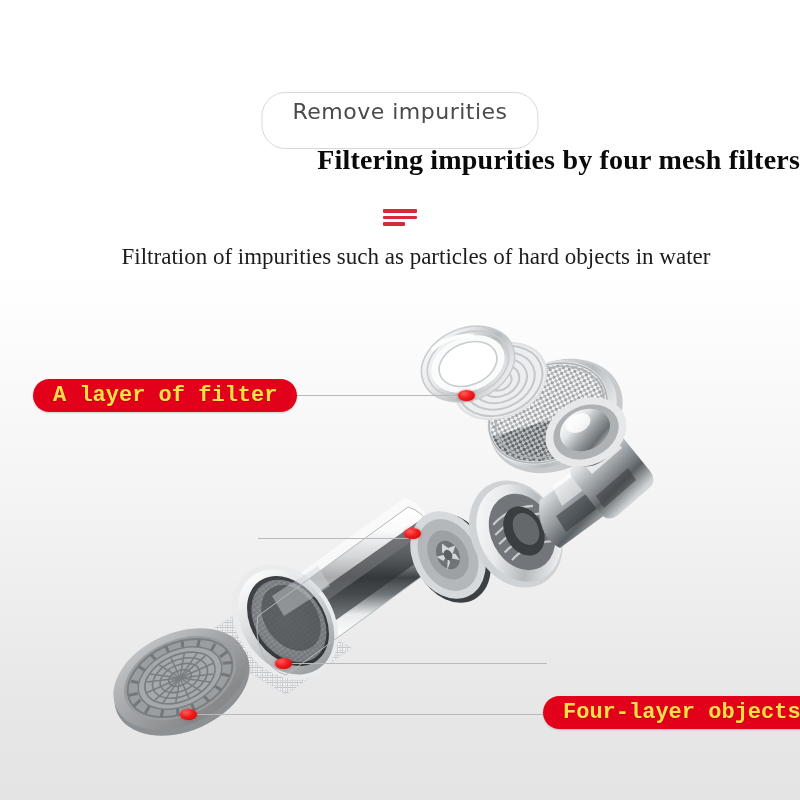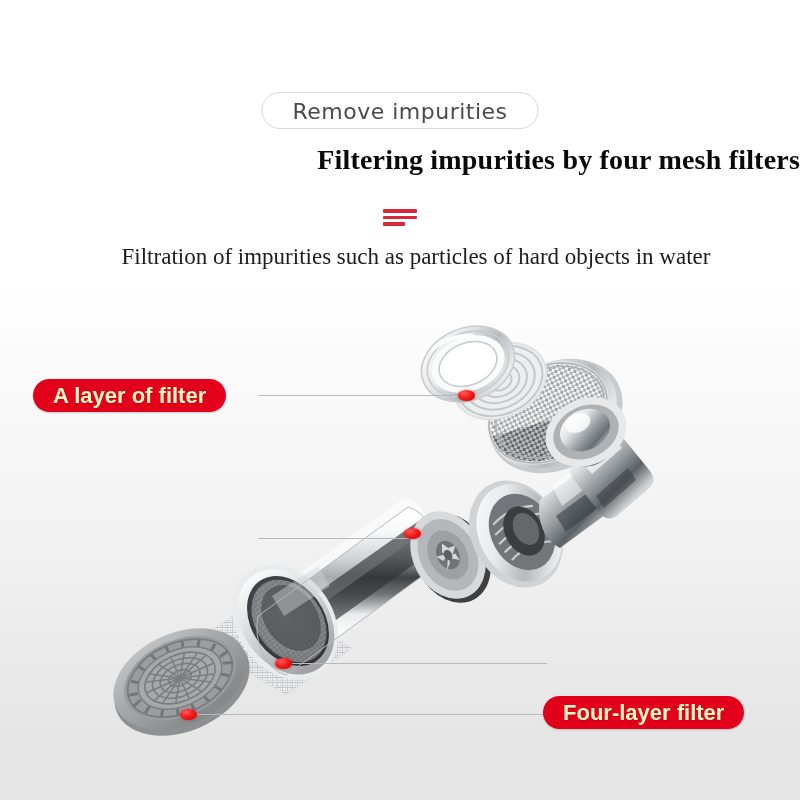--- a/index.html
+++ b/index.html
@@ -10,21 +10,21 @@
   }
   .stage{
     position:relative;width:800px;height:800px;
     background:linear-gradient(180deg,#ffffff 0%,#ffffff 34%,#f4f4f4 62%,#e7e7e7 88%,#e4e4e4 100%);
     overflow:hidden;
   }
 
   
   .pill-badge{
     position:absolute;left:50%;top:92px;transform:translateX(-50%);
-    padding:6px 30px 4px;border:1.5px solid #d8d8d8;border-radius:24px;
+    padding:6px 30px 24px;border:1.5px solid #d8d8d8;border-radius:24px;
     background:#fff;
   }
   .pill-badge span{
     font-size:22px;color:#4a4a4a;letter-spacing:.5px;
     font-family:"DejaVu Sans",sans-serif;font-weight:400;white-space:nowrap;
   }
   .headline{
     position:absolute;left:0;right:0;top:144px;text-align:right;
     font-family:"Liberation Serif",serif;font-weight:700;
     font-size:28px;color:#0a0a0a;letter-spacing:.2px;
@@ -43,22 +43,22 @@
   }
 
   
   .tag{
     position:absolute;display:flex;align-items:center;justify-content:center;
     background:#e3001b;border-radius:999px;
     box-shadow:0 1px 2px rgba(0,0,0,.18);
     padding:0 20px;height:33px;
   }
   .tag span{
-    font-family:Liberation Sans, sans-serif;font-weight:700;font-size:22px;
-    color:#fef9c3;white-space:nowrap;
+    font-family:Liberation Mono, monospace;font-weight:700;font-size:22px;
+    color:#fde047;white-space:nowrap;
     text-shadow:0 1px 1px rgba(120,0,10,.35);
   }
   #tag-1{left:33px;top:379px;}
   #tag-2{left:33px;top:522px;}
   #tag-3{left:543px;top:645px;}
   #tag-4{left:543px;top:696px;}
 
   .leader{position:absolute;height:1px;background:#b9b9b9;}
   .dot{
     position:absolute;width:17px;height:11px;border-radius:50%;
@@ -330,16 +330,16 @@
   <div class="leader" style="left:285px;top:663px;width:262px;"></div>
   <div class="dot" style="left:275px;top:658px;"></div>
 
   <div class="leader" style="left:190px;top:714px;width:358px;"></div>
   <div class="dot" style="left:180px;top:709px;"></div>
 
   <div class="tag" id="tag-1">
     <span>A layer of filter</span>
   </div>
   <div class="tag" id="tag-4">
-    <span>Four-layer filter</span>
+    <span>Four-layer objects</span>
   </div>
 
 </div>
 
 </body></html>

